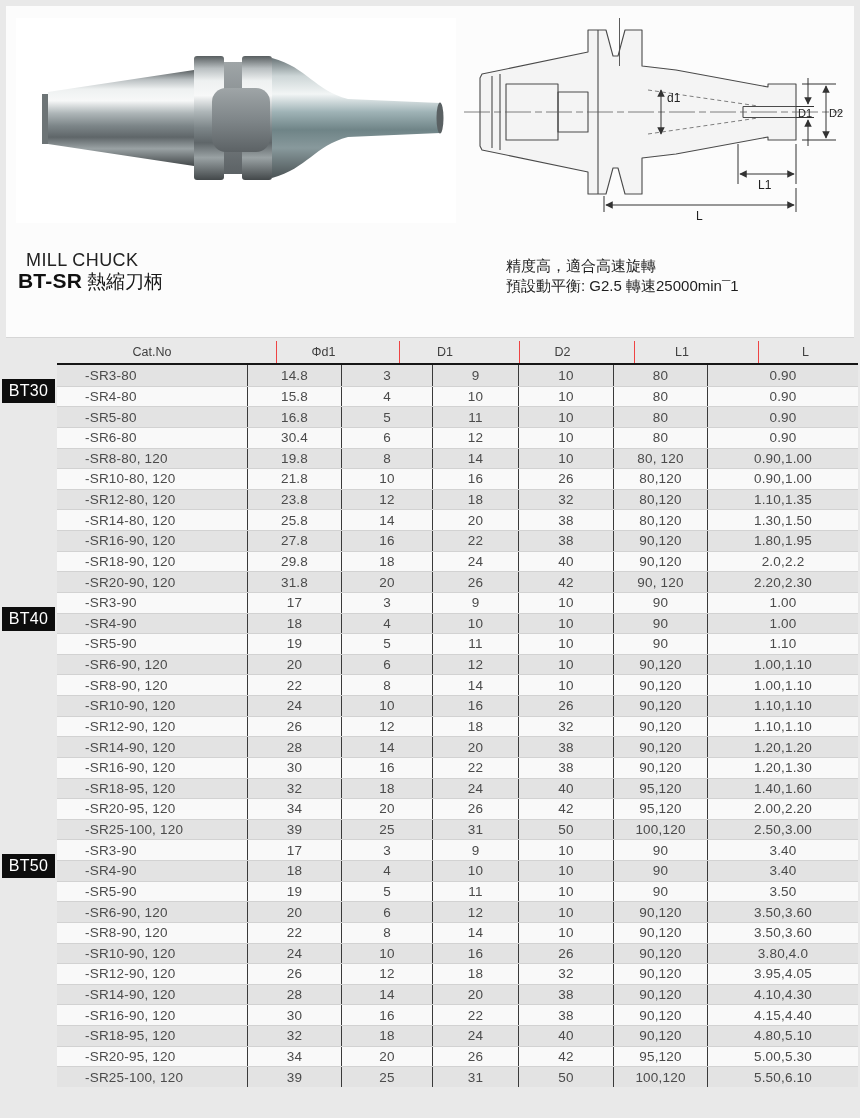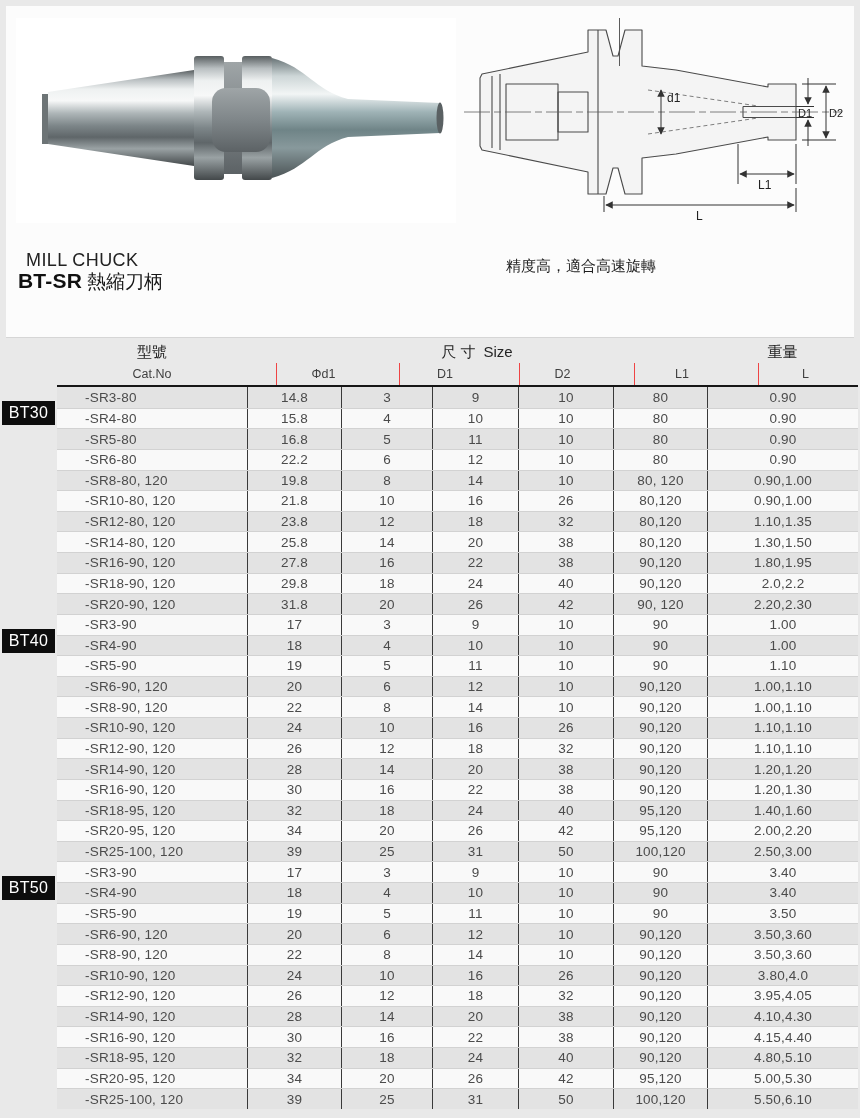--- a/index.html
+++ b/index.html
@@ -170,31 +170,25 @@
         <text x="238" y="206">L</text>
       </g>
     </svg>
 
     <div class="cat">MILL CHUCK</div>
     <div class="title">
       <span class="series">BT-SR</span><span class="series-cn">熱縮刀柄</span>
     </div>
     <div class="features">
       <div>精度高，適合高速旋轉</div>
+      <div>預設動平衡: G2.5 轉速25000min¯1</div>
     </div>
   </div>
 
   <div class="spec-table">
-    <div class="thead1">
-      <div class="hcell">型號</div>
-      <div class="hcell h-size">
-        <span>尺 寸</span><span>Size</span>
-      </div>
-      <div class="hcell">重量</div>
-    </div>
     <div class="thead2">
       <div class="hcell">Cat.No</div>
       <div class="hcell">Φd1</div>
       <div class="hcell">D1</div>
       <div class="hcell">D2</div>
       <div class="hcell">L1</div>
       <div class="hcell">L</div>
       <div class="hcell">Weight(KG)</div>
     </div>
     <div class="tbody">
@@ -221,21 +215,21 @@
           <div class="tcell c0">-SR5-80</div>
           <div class="tcell c1">16.8</div>
           <div class="tcell c2">5</div>
           <div class="tcell c3">11</div>
           <div class="tcell c4">10</div>
           <div class="tcell c5">80</div>
           <div class="tcell c6">0.90</div>
         </div>
         <div class="trow plain">
           <div class="tcell c0">-SR6-80</div>
-          <div class="tcell c1">22.2</div>
+          <div class="tcell c1">30.4</div>
           <div class="tcell c2">6</div>
           <div class="tcell c3">12</div>
           <div class="tcell c4">10</div>
           <div class="tcell c5">80</div>
           <div class="tcell c6">0.90</div>
         </div>
         <div class="trow shade">
           <div class="tcell c0">-SR8-80, 120</div>
           <div class="tcell c1">19.8</div>
           <div class="tcell c2">8</div>

